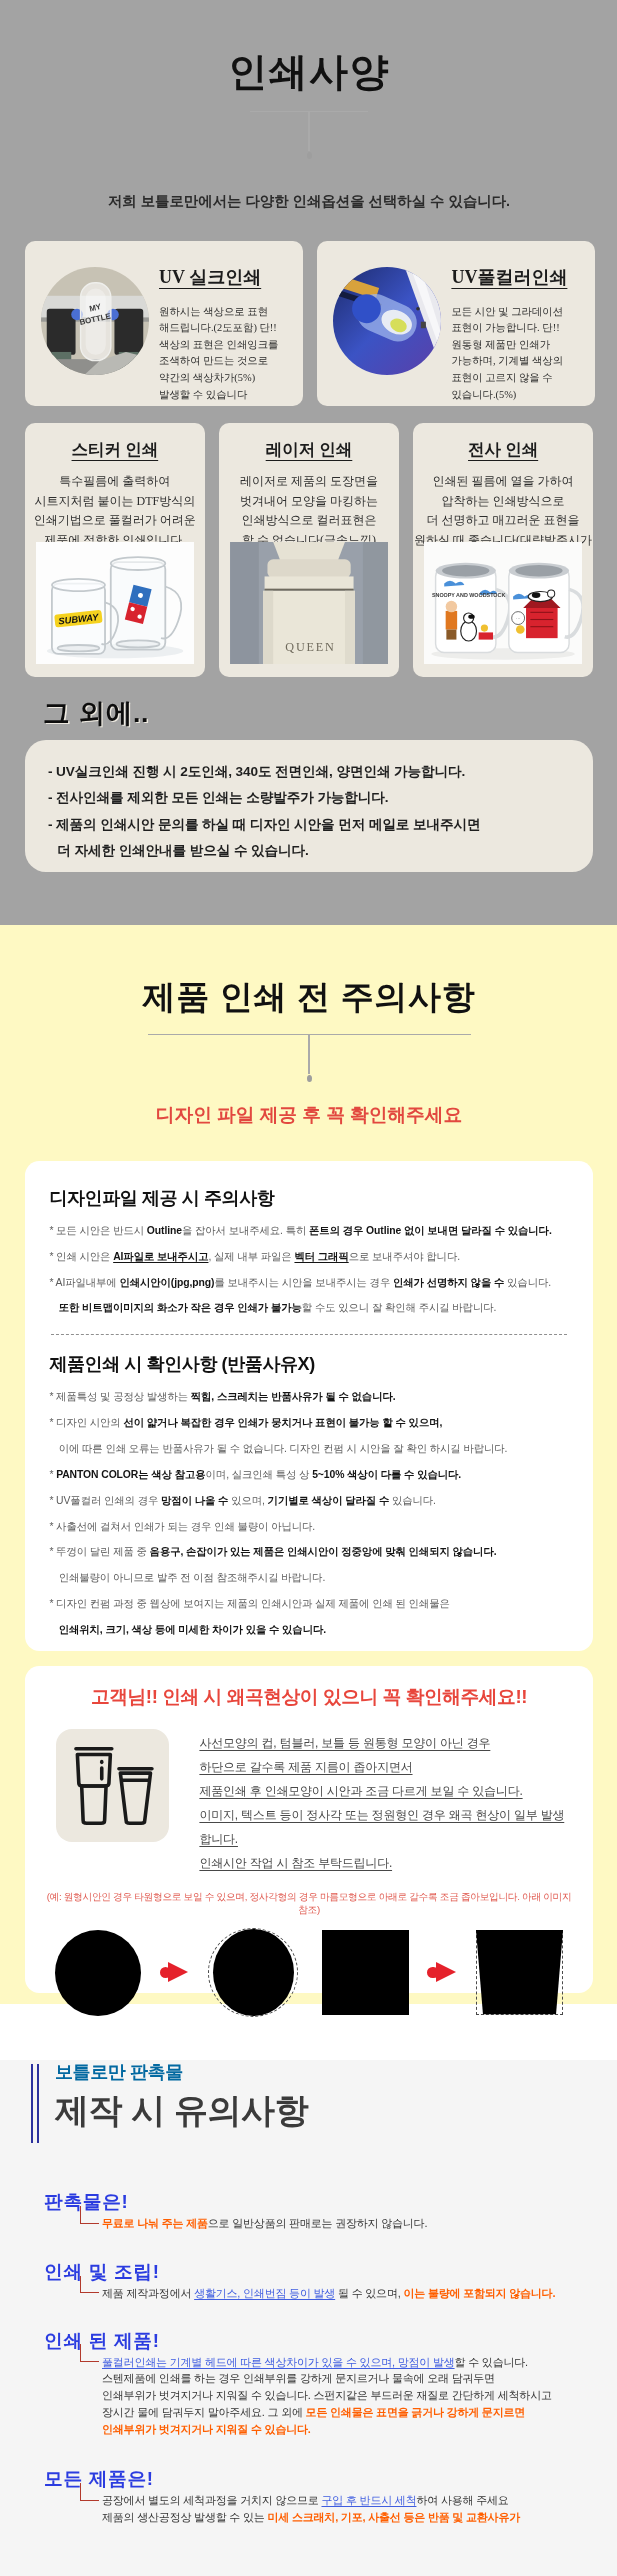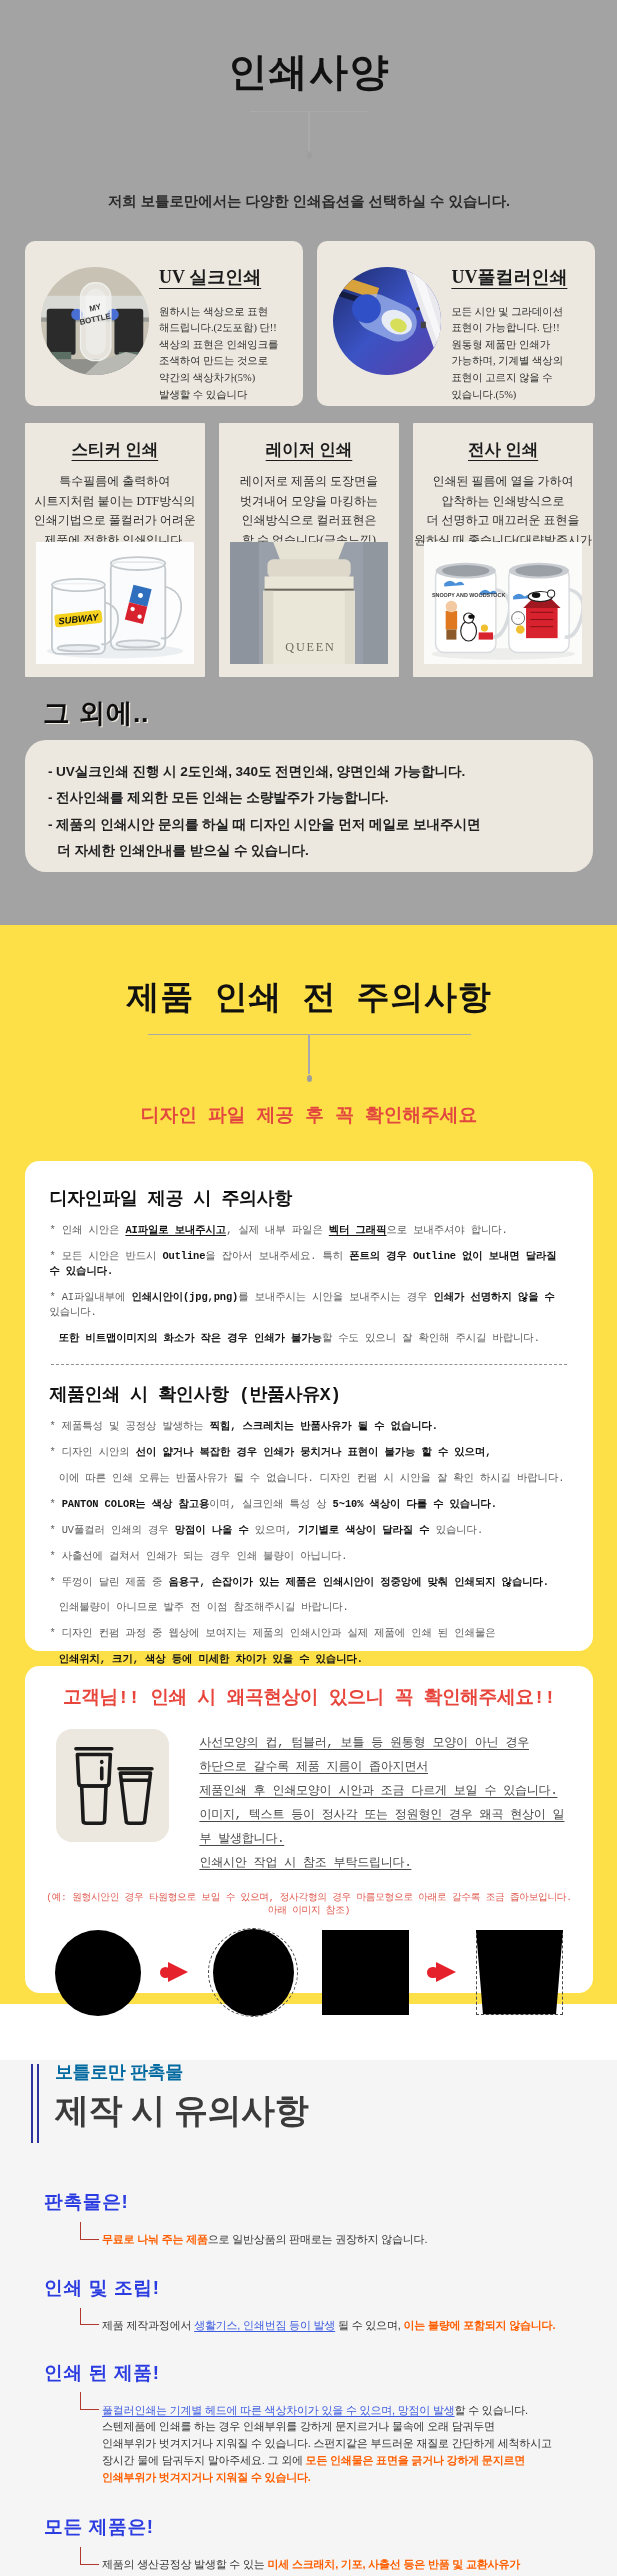--- a/index.html
+++ b/index.html
@@ -34,36 +34,36 @@
   .uv-row { display:flex; gap:14.4px; padding:0 25px; margin-top:30px; }
   .uv-card { flex:1; height:165px; background:#ece8df; border-radius:10px; display:flex; }
   .circle-photo { width:108px; height:108px; border-radius:50%; overflow:hidden; flex:none; margin:26px 10px 0 16px; }
   .uv-right { padding-top:24.4px; width:144px; }
   .uv-title { font-family:"Liberation Serif","DejaVu Serif",serif; font-size:18px; font-weight:700; color:#1c1c1c;
               text-decoration:underline; text-underline-offset:5px; text-decoration-thickness:1.1px; }
   .uv-desc { margin-top:14.4px; font-family:"Liberation Serif","DejaVu Serif",serif; font-size:10.4px; line-height:1.6;
              color:#2d2d2d; white-space:pre-line; }
 
   .m-row { display:flex; gap:14.4px; padding:0 25px; margin-top:17px; }
-  .m-card { flex:1; height:254px; background:#ece8df; border-radius:1px; position:relative; padding-top:16px; }
+  .m-card { flex:1; height:254px; background:#ece8df; border-radius:10px; position:relative; padding-top:16px; }
   .m-title { text-align:center; font-family:"Liberation Serif","DejaVu Serif",serif; font-size:16.5px; font-weight:700; color:#1c1c1c;
              text-decoration:underline; text-underline-offset:5px; text-decoration-thickness:1.1px; }
   .m-desc { margin-top:11.5px; text-align:center; font-family:"Liberation Serif","DejaVu Serif",serif; font-size:12px;
             line-height:1.62; color:#2d2d2d; white-space:pre-line; }
   .m-photo { position:absolute; left:10.8px; right:10.8px; bottom:13px; height:122px; background:#fff; overflow:hidden; }
   .m-photo svg { display:block; width:100%; height:100%; }
 
   .etc-title { margin:18.7px 0 0 43px; font-size:26.6px; font-weight:800; color:#0d0d0d; letter-spacing:0.7px;
                text-shadow:1.4px 1.4px 0 #ece8df; }
   .etc-box { margin:8.6px 25px 0; height:132px; background:#ece8df; border-radius:21px; padding:18.7px 23px; }
   .etc-box .line { font-size:13.6px; font-weight:600; color:#1f1f1f; line-height:1.95; letter-spacing:-0.1px; }
   .etc-box .line:last-child { padding-left:9.3px; }
 
   
-  .sec2 { height:1079px; background:#fde047;font-family:Liberation Mono, monospace; }
+  .sec2 { height:1079px; background:#fef9c3; }
   .s2-title { padding-top:50px; font-size:33px; font-weight:800; color:#111; letter-spacing:0.7px; }
   .s2-div { margin-top:14.4px; }
   .s2-div .h { width:323px; height:1.1px; }
   .s2-red { margin-top:20px; font-size:18.7px; font-weight:800; color:#e2483f; }
 
   .wbox { background:#fff; border-radius:14.4px; margin:0 25px; }
   .box1 { margin-top:33px; height:490px; padding:24.4px 24.4px 0; }
   .bx-h3 { font-size:18px; font-weight:800; color:#111; letter-spacing:-0.4px; }
   .blist { margin-top:13px; }
   .pline { font-size:10.4px; color:#5a5a5a; line-height:1.45; margin-bottom:10.8px; letter-spacing:-0.1px; }
@@ -102,21 +102,21 @@
   .sec3 { height:536px; background:#f5f5f5; }
   .s3-head { display:flex; margin:20px 0 0 31px; }
   .s3-bars { width:8px; border-left:2.9px solid #2c329e; border-right:2.9px solid #2c329e; height:79px; margin-top:4.3px; flex:none; }
   .s3-headtxt { margin-left:16px; }
   .s3-eyebrow { font-size:18px; font-weight:600; color:#0369a1; letter-spacing:-0.4px; }
   .s3-title { font-size:34px; font-weight:800; color:#3b3b3b; margin-top:4.3px; letter-spacing:-0.4px; }
 
   .group { margin-left:44px; }
   .g-head { font-size:18.7px; font-weight:800; color:#2b3ce0; letter-spacing:0.7px; }
   .g1 { margin-top:46px; } .g2 { margin-top:27px; } .g3 { margin-top:26px; } .g4 { margin-top:29px; }
-  .g-body { position:relative; margin-left:58px; margin-top:16px; }
+  .g-body { position:relative; margin-left:58px; }
   .g-body::before { content:""; position:absolute; left:-22px; top:-9.3px; width:18px; height:16.5px;
                     border-left:1.4px solid #b23a2c; border-bottom:1.4px solid #b23a2c; }
   .g-body .line { font-size:11px; color:#333; line-height:1.52; letter-spacing:-0.2px; }
 
   svg text { font-family:"Liberation Sans","DejaVu Sans",sans-serif; }
   .serif-text { font-family:"Liberation Serif","DejaVu Serif",serif; }
 </style>
 </head>
 <body>
 
@@ -328,22 +328,22 @@
     <div class="t-div s2-div">
       <div class="h"></div>
       <div class="v"></div>
       <div class="dot"></div>
     </div>
     <div class="s2-red center">디자인 파일 제공 후 꼭 확인해주세요</div>
 
     <div class="wbox box1">
       <div class="bx-h3">디자인파일 제공 시 주의사항</div>
       <div class="blist">
+          <div class="pline"><span>* 모든 시안은 반드시 </span><span class="sb">Outline</span><span>을 잡아서 보내주세요. 특히 </span><span class="sb">폰트의 경우 Outline 없이 보내면 달라질 수 있습니다.</span></div>
           <div class="pline"><span>* 인쇄 시안은 </span><span class="sb su">AI파일로 보내주시고</span><span>, 실제 내부 파일은 </span><span class="sb su">벡터 그래픽</span><span>으로 보내주셔야 합니다.</span></div>
-          <div class="pline"><span>* 모든 시안은 반드시 </span><span class="sb">Outline</span><span>을 잡아서 보내주세요. 특히 </span><span class="sb">폰트의 경우 Outline 없이 보내면 달라질 수 있습니다.</span></div>
           <div class="pline"><span>* AI파일내부에 </span><span class="sb">인쇄시안이(jpg,png)</span><span>를 보내주시는 시안을 보내주시는 경우 </span><span class="sb">인쇄가 선명하지 않을 수</span><span> 있습니다.</span></div>
           <div class="pline ind"><span class="sb">또한 비트맵이미지의 화소가 작은 경우 인쇄가 불가능</span><span>할 수도 있으니 잘 확인해 주시길 바랍니다.</span></div>
         </div>
       <div class="dash-div"></div>
       <div class="bx-h3">제품인쇄 시 확인사항 (반품사유X)</div>
       <div class="blist">
           <div class="pline"><span>* 제품특성 및 공정상 발생하는 </span><span class="sb">찍힘, 스크레치는 반품사유가 될 수 없습니다.</span></div>
           <div class="pline"><span>* 디자인 시안의 </span><span class="sb">선이 얇거나 복잡한 경우 인쇄가 뭉치거나 표현이 불가능 할 수 있으며,</span></div>
           <div class="pline ind"><span>이에 따른 인쇄 오류는 반품사유가 될 수 없습니다. 디자인 컨펌 시 시안을 잘 확인 하시길 바랍니다.</span></div>
           <div class="pline"><span>* </span><span class="sb">PANTON COLOR는 색상 참고용</span><span>이며, 실크인쇄 특성 상 </span><span class="sb">5~10% 색상이 다를 수 있습니다.</span></div>
@@ -432,19 +432,20 @@
           <div class="line"><span class="sl">풀컬러인쇄는 기계별 헤드에 따른 색상차이가 있을 수 있으며, 망점이 발생</span><span>할 수 있습니다.</span></div>
           <div class="line"><span>스텐제품에 인쇄를 하는 경우 인쇄부위를 강하게 문지르거나 물속에 오래 담궈두면</span></div>
           <div class="line"><span>인쇄부위가 벗겨지거나 지워질 수 있습니다. 스펀지같은 부드러운 재질로 간단하게 세척하시고</span></div>
           <div class="line"><span>장시간 물에 담궈두지 말아주세요. 그 외에 </span><span class="so">모든 인쇄물은 표면을 긁거나 강하게 문지르면</span></div>
           <div class="line"><span class="so">인쇄부위가 벗겨지거나 지워질 수 있습니다.</span></div>
         </div>
     </div>
     <div class="group g4">
       <div class="g-head">모든 제품은!</div>
       <div class="g-body">
+          <div class="line"><span>공장에서 별도의 세척과정을 거치지 않으므로 </span><span class="sl">구입 후 반드시 세척</span><span>하여 사용해 주세요</span></div>
           <div class="line"><span>제품의 생산공정상 발생할 수 있는 </span><span class="so">미세 스크래치, 기포, 사출선 등은 반품 및 교환사유가</span></div>
         </div>
     </div>
   </div>
 
 </div>
 
 
 </body></html>

